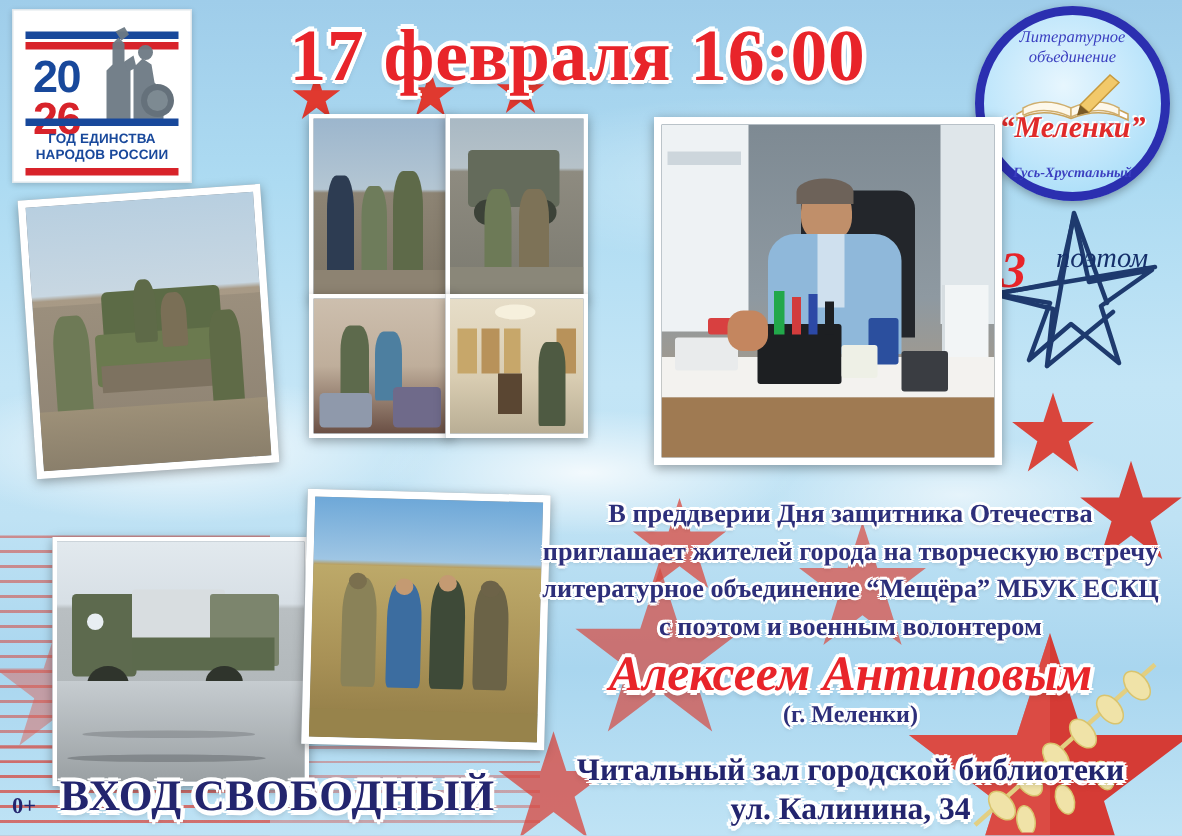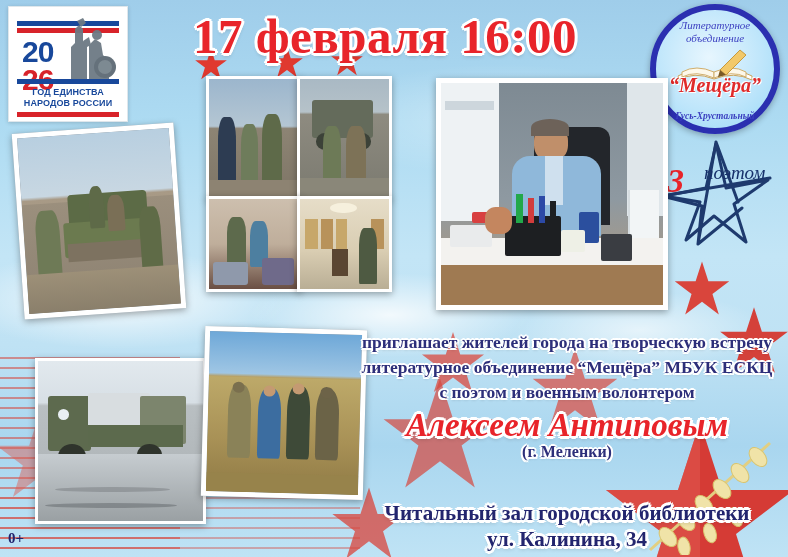--- a/index.html
+++ b/index.html
@@ -221,21 +221,21 @@
       <div>Литературное</div>
       <div>объединение</div>
     </div>
     <svg style="position:absolute;left:18px;top:36px;" width="82" height="38" viewBox="0 0 82 38">
       <path d="M4 30 Q20 20 40 28 Q60 20 78 30 L78 34 Q60 25 40 33 Q20 25 4 34 Z" fill="#fff" stroke="#c9a35a" stroke-width="1"></path>
       <path d="M8 26 Q22 18 40 26 L40 32 Q22 24 8 31 Z" fill="#fdf8ea" stroke="#cfae6d" stroke-width="1"></path>
       <path d="M72 26 Q58 18 40 26 L40 32 Q58 24 72 31 Z" fill="#fdf8ea" stroke="#cfae6d" stroke-width="1"></path>
       <path d="M46 24 L66 4 L72 9 L52 29 Z" fill="#f2c96a" stroke="#c79a3d" stroke-width="1"></path>
       <path d="M46 24 L52 29 L44 31 Z" fill="#7a5a25"></path>
     </svg>
-    <div class="em-mid">“Мещёра”</div>
+    <div class="em-mid">“Меленки”</div>
     <div class="em-bot">Гусь-Хрустальный</div>
   </div>
 
   <div id="title" class="outlined">17 февраля 16:00</div>
 
   <div id="feb23">
     <svg style="position:absolute;left:0;top:0;" width="136" height="108" viewBox="0 0 136 108">
       <path d="M20 56 L128 38 M74 2 L56 104 M74 2 L96 62 M56 104 L100 68 M20 56 L60 66 M60 66 L56 104" fill="none" stroke="#1e3a6e" stroke-width="3" stroke-linecap="round"></path>
       <path d="M74 4 L84 48 L126 40 L92 64 L104 102 L72 76 L44 100 L58 62 L22 56 L64 48 Z" fill="none" stroke="#1e3a6e" stroke-width="3" stroke-linejoin="round"></path>
     </svg>
@@ -349,27 +349,29 @@
       <div style="position:absolute;left:71%;top:35%;width:15%;height:44%;background:#6b6347;border-radius:34% 34% 8% 8%;"></div>
       <div style="position:absolute;left:16%;top:31%;width:8%;height:7%;background:#7a6f4e;border-radius:50%;"></div>
       <div style="position:absolute;left:36%;top:33%;width:8%;height:7%;background:#c49a72;border-radius:50%;"></div>
       <div style="position:absolute;left:55%;top:31%;width:8%;height:7%;background:#c49a72;border-radius:50%;"></div>
       <div style="position:absolute;left:74%;top:33%;width:8%;height:7%;background:#6d6348;border-radius:50%;"></div>
       <div style="position:absolute;left:0;right:0;bottom:0;height:12%;background:#97834b;"></div>
     </div>
   </div>
 
   <div id="bodytext">
+    <div class="bt-line outlined-thin">В преддверии Дня защитника Отечества</div>
     <div class="bt-line outlined-thin">приглашает жителей города на творческую встречу</div>
     <div class="bt-line outlined-thin">литературное объединение “Мещёра” МБУК ЕСКЦ</div>
     <div class="bt-line outlined-thin">с поэтом и военным волонтером</div>
     <div id="guestname" class="outlined">Алексеем Антиповым</div>
     <div id="guestcity" class="outlined-thin">(г. Меленки)</div>
   </div>
 
   <div id="venue">
     <div class="vn outlined">Читальный зал городской библиотеки</div>
     <div class="vn outlined">ул. Калинина, 34</div>
   </div>
 
+  <div id="freeentry" class="outlined">ВХОД СВОБОДНЫЙ</div>
   <div id="agerating">0+</div>
 
 </div>
 
 </body></html>

